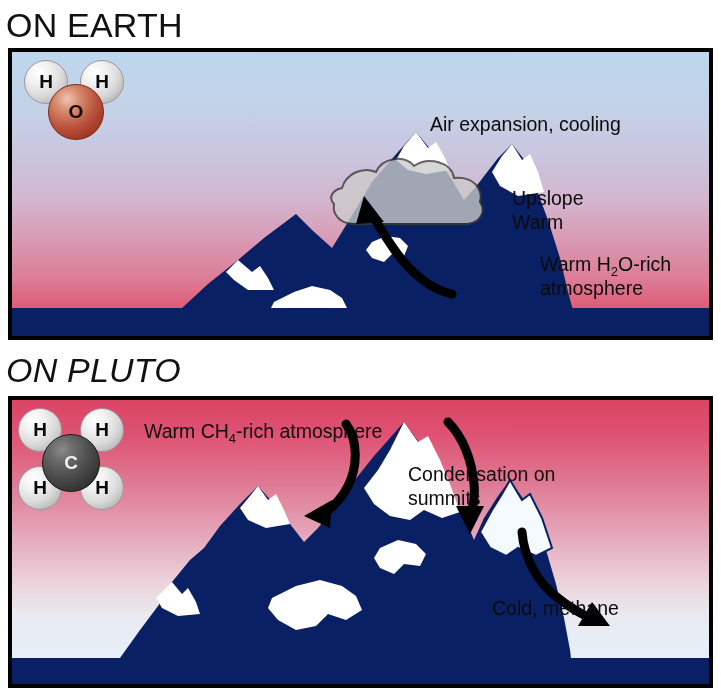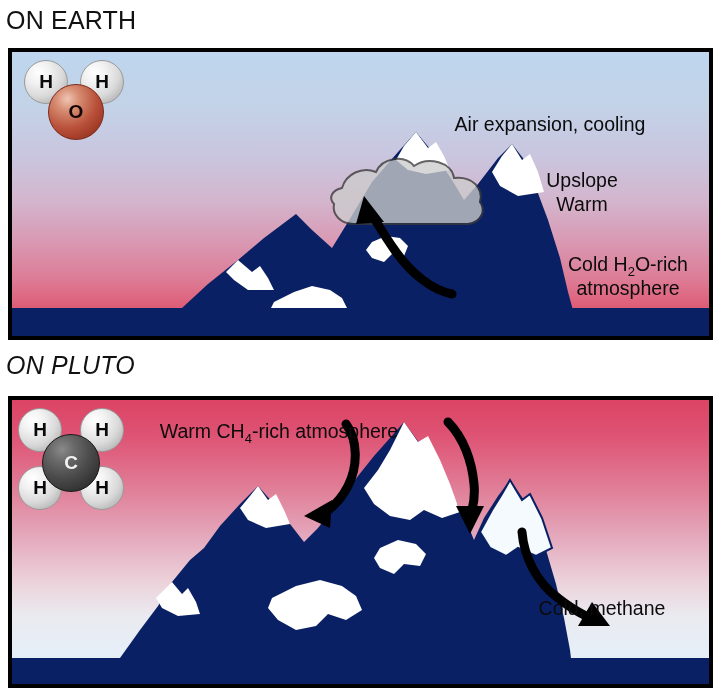--- a/index.html
+++ b/index.html
@@ -3,21 +3,21 @@
 <meta charset="utf-8">
 <style>
   html,body{margin:0;padding:0;background:#ffffff;}
   body{
     width:721px;height:689px;
     font-family:"Liberation Sans", sans-serif;
     position:relative;overflow:hidden;
   }
   .panel-title{
     position:absolute;left:6px;
-    font-size:25px;font-weight:400;color:#111111;
+    font-size:34px;font-weight:400;color:#111111;
     letter-spacing:.2px;white-space:nowrap;
   }
   #earth-title{top:6px;}
   #pluto-title{top:351px;font-style:italic;}
 
   .panel{
     position:absolute;left:8px;width:705px;
     border:4px solid #000000;
     box-sizing:border-box;
     overflow:hidden;
@@ -31,21 +31,21 @@
 
   .ground{position:absolute;left:0;right:0;bottom:0;background:#0a2064;}
   #earth-ground{height:28px;}
   #pluto-ground{height:26px;}
 
   svg.scene{position:absolute;inset:0;width:100%;height:100%;}
 
   .label{
     position:absolute;color:#0b0b0b;
     font-size:19.5px;line-height:24px;
-    text-align:center;white-space:nowrap;
+    text-align:left;white-space:nowrap;
   }
   .label sub{font-size:13px;line-height:0;}
 
   .molecule{position:absolute;}
   .atom{
     position:absolute;border-radius:50%;
     display:flex;align-items:center;justify-content:center;
     font-size:19px;font-weight:bold;color:#0a0a0a;
   }
   .atom-h{
@@ -103,27 +103,27 @@
   <div class="molecule" id="earth-molecule" style="left:10px;top:8px;width:104px;height:86px;">
     <div class="atom atom-h" style="left:2px;top:0px;width:42px;height:42px;">H</div>
     <div class="atom atom-h" style="left:58px;top:0px;width:42px;height:42px;">H</div>
     <div class="atom atom-o" style="left:26px;top:24px;width:54px;height:54px;">O</div>
   </div>
 
   <div class="label" style="left:418px;top:60px;width:240px;">
     <div>Air expansion, cooling</div>
   </div>
 
-  <div class="label" style="left:500px;top:116px;width:140px;">
+  <div class="label" style="left:500px;top:134px;width:140px;">
     <div>Upslope</div>
     <div>Warm</div>
   </div>
 
   <div class="label" style="left:528px;top:200px;width:176px;">
-    <div><span>Cold H</span><sub>2</sub><span>O-rich</span></div>
+    <div><span>Warm H</span><sub>2</sub><span>O-rich</span></div>
     <div>atmosphere</div>
   </div>
 </div>
 
 <div class="panel-title" id="pluto-title">ON PLUTO</div>
 
 <div class="panel" id="pluto-panel">
   <div class="sky" id="pluto-sky"></div>
 
   <svg class="scene" viewBox="0 0 697 284" preserveAspectRatio="none">
@@ -172,17 +172,21 @@
     <div class="atom atom-h" style="left:62px;top:0px;width:42px;height:42px;">H</div>
     <div class="atom atom-h" style="left:0px;top:58px;width:42px;height:42px;">H</div>
     <div class="atom atom-h" style="left:62px;top:58px;width:42px;height:42px;">H</div>
     <div class="atom atom-c" style="left:24px;top:26px;width:56px;height:56px;">C</div>
   </div>
 
   <div class="label" style="left:132px;top:19px;width:270px;">
     <span>Warm CH</span><sub>4</sub><span>-rich atmosphere</span>
   </div>
 
+  <div class="label" style="left:396px;top:62px;width:190px;">
+    <div>Condensation on</div>
+    <div>summits</div>
+  </div>
 
   <div class="label" style="left:480px;top:196px;width:220px;">
     <div>Cold, methane</div>
   </div>
 </div>
 
 </body></html>

